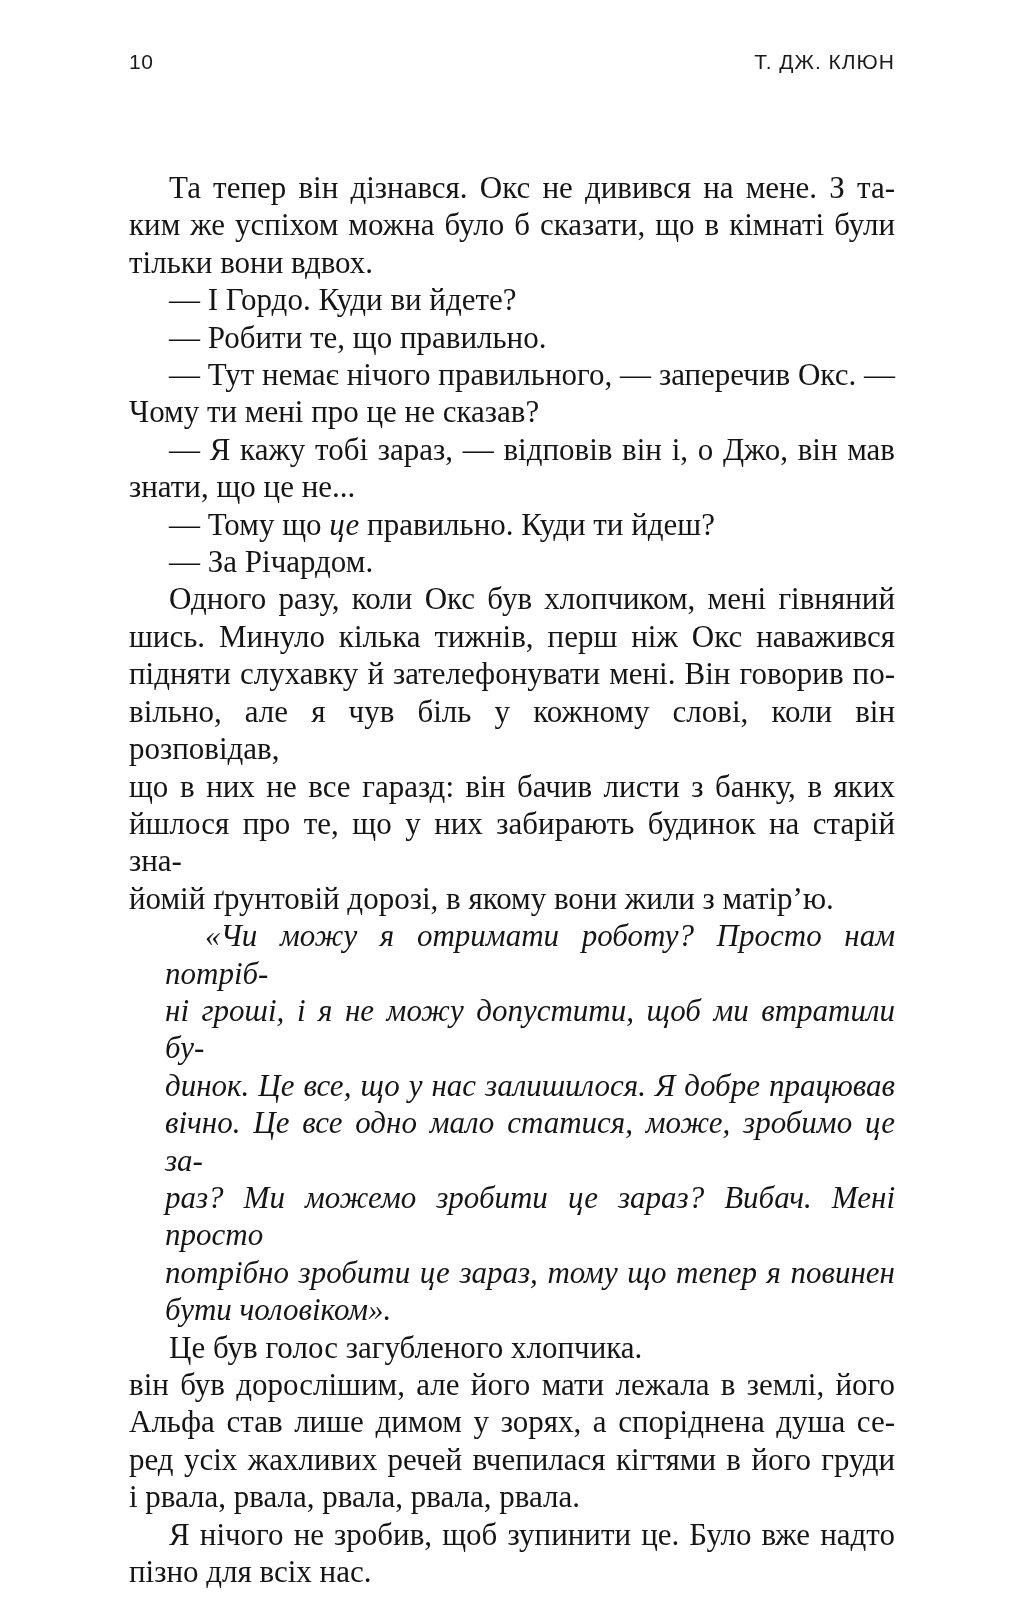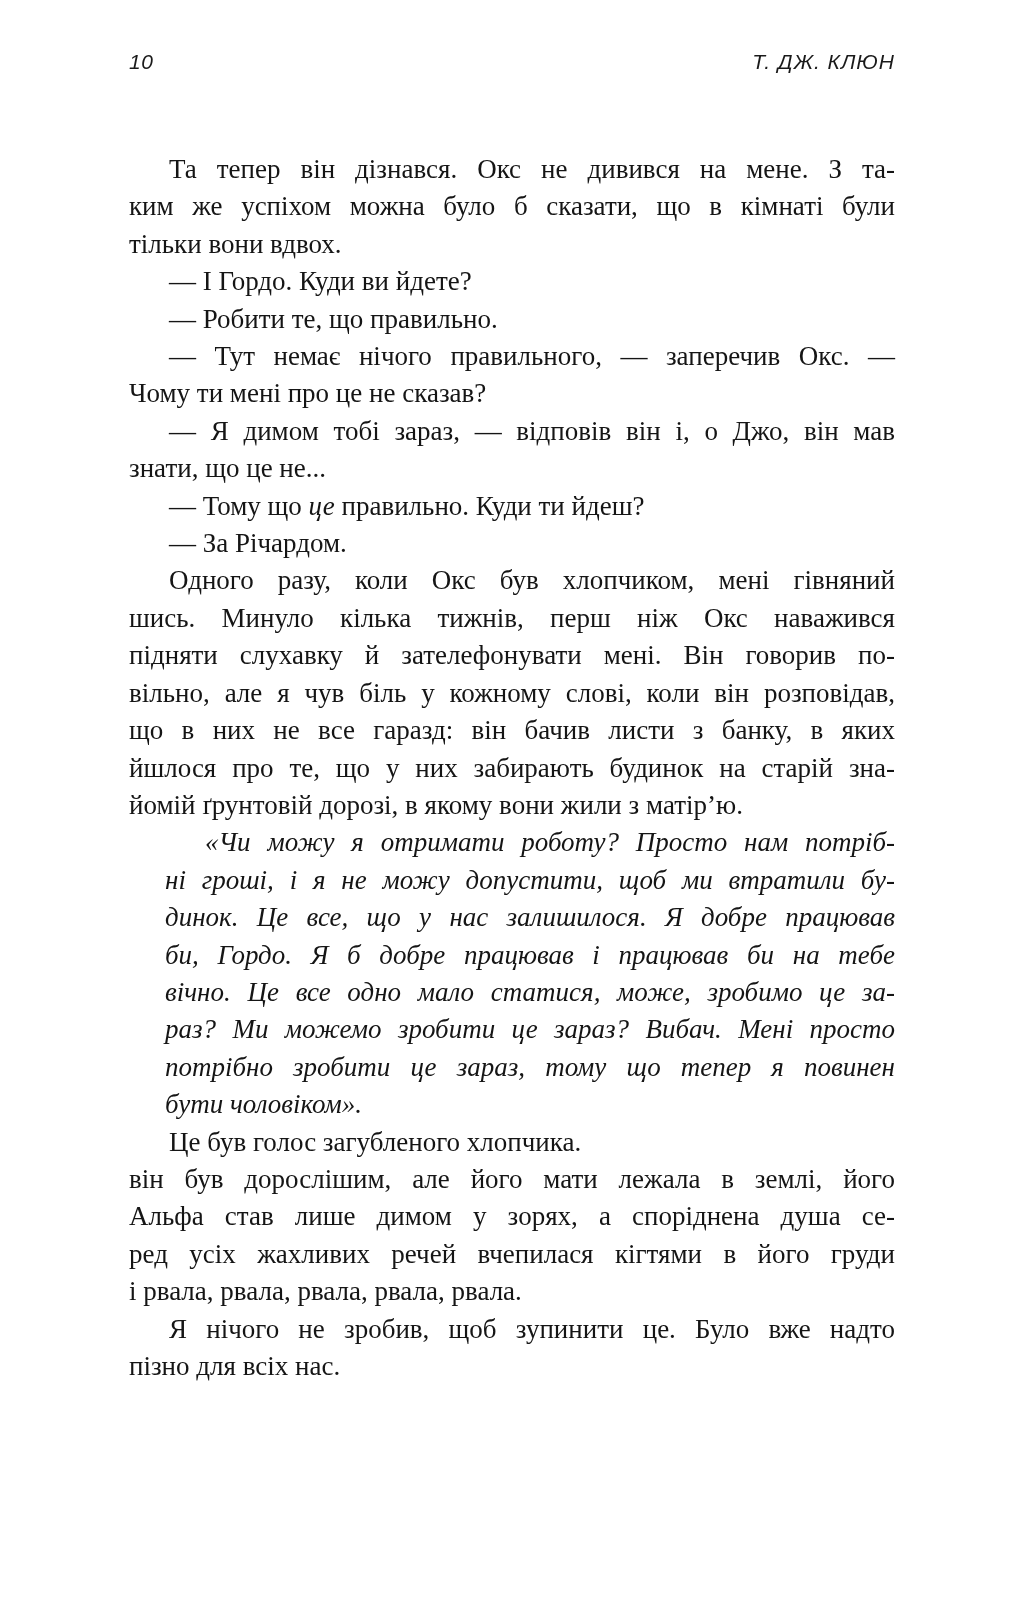--- a/index.html
+++ b/index.html
@@ -15,43 +15,42 @@
   .running-head {
     position: absolute;
     top: 49px;
     left: 129px;
     width: 766px;
     height: 26px;
     font-family: "Liberation Sans", "DejaVu Sans", sans-serif;
     font-size: 21px;
     line-height: 26px;
     color: #1a1a1a;
-    font-style: italic;
   }
   .page-number {
     position: absolute;
     left: 0;
     top: 0;
     font-weight: 500;
     letter-spacing: 0.5px;
   }
   .running-title {
     position: absolute;
     left: 0;
     right: 0;
     text-align: right;
     letter-spacing: 1px;
     white-space: nowrap;
   }
   .text-block {
     position: absolute;
     left: 129px;
-    top: 151px;
+    top: 169px;
     width: 766px;
-    font-size: 27px;
+    font-size: 31px;
     line-height: 37.4px;
   }
   .para { margin: 0; padding: 0; }
   .para.italic { font-style: italic; margin-left: 36px; }
   .line {
     text-align: justify;
     text-align-last: justify;
     -moz-text-align-last: justify;
   }
   .line.first { text-indent: 40px; }
@@ -80,21 +79,21 @@
         <div class="line first last">— І Гордо. Куди ви йдете?</div>
       </div>
       <div class="para">
         <div class="line first last">— Робити те, що правильно.</div>
       </div>
       <div class="para">
         <div class="line first">— Тут немає нічого правильного, — заперечив Окс. —</div>
         <div class="line last">Чому ти мені про це не сказав?</div>
       </div>
       <div class="para">
-        <div class="line first">— Я димом тобі зараз, — відповів він і, о Джо, він мав</div>
+        <div class="line first">— Я кажу тобі зараз, — відповів він і, о Джо, він мав</div>
         <div class="line last">знати, що це не...</div>
       </div>
       <div class="para">
         <div class="line first last"><span>— Тому що </span><em>це</em><span> правильно. Куди ти йдеш?</span></div>
       </div>
       <div class="para">
         <div class="line first last">— За Річардом.</div>
       </div>
       <div class="para">
         <div class="line first">Одного разу, коли Окс був хлопчиком, мені гівняний</div>
@@ -102,21 +101,20 @@
         <div class="line">підняти слухавку й зателефонувати мені. Він говорив по-</div>
         <div class="line">вільно, але я чув біль у кожному слові, коли він розповідав,</div>
         <div class="line">що в них не все гаразд: він бачив листи з банку, в яких</div>
         <div class="line">йшлося про те, що у них забирають будинок на старій зна-</div>
         <div class="line last">йомій ґрунтовій дорозі, в якому вони жили з матір’ю.</div>
       </div>
       <div class="para italic">
         <div class="line first">«Чи можу я отримати роботу? Просто нам потріб-</div>
         <div class="line">ні гроші, і я не можу допустити, щоб ми втратили бу-</div>
         <div class="line">динок. Це все, що у нас залишилося. Я добре працював</div>
-        <div class="line">би, Гордо. Я б добре працював і працював би на тебе</div>
         <div class="line">вічно. Це все одно мало статися, може, зробимо це за-</div>
         <div class="line">раз? Ми можемо зробити це зараз? Вибач. Мені просто</div>
         <div class="line">потрібно зробити це зараз, тому що тепер я повинен</div>
         <div class="line last">бути чоловіком».</div>
       </div>
       <div class="para">
         <div class="line first last">Це був голос загубленого хлопчика.</div>
       </div>
       <div class="para">
         <div class="line">він був дорослішим, але його мати лежала в землі, його</div>

